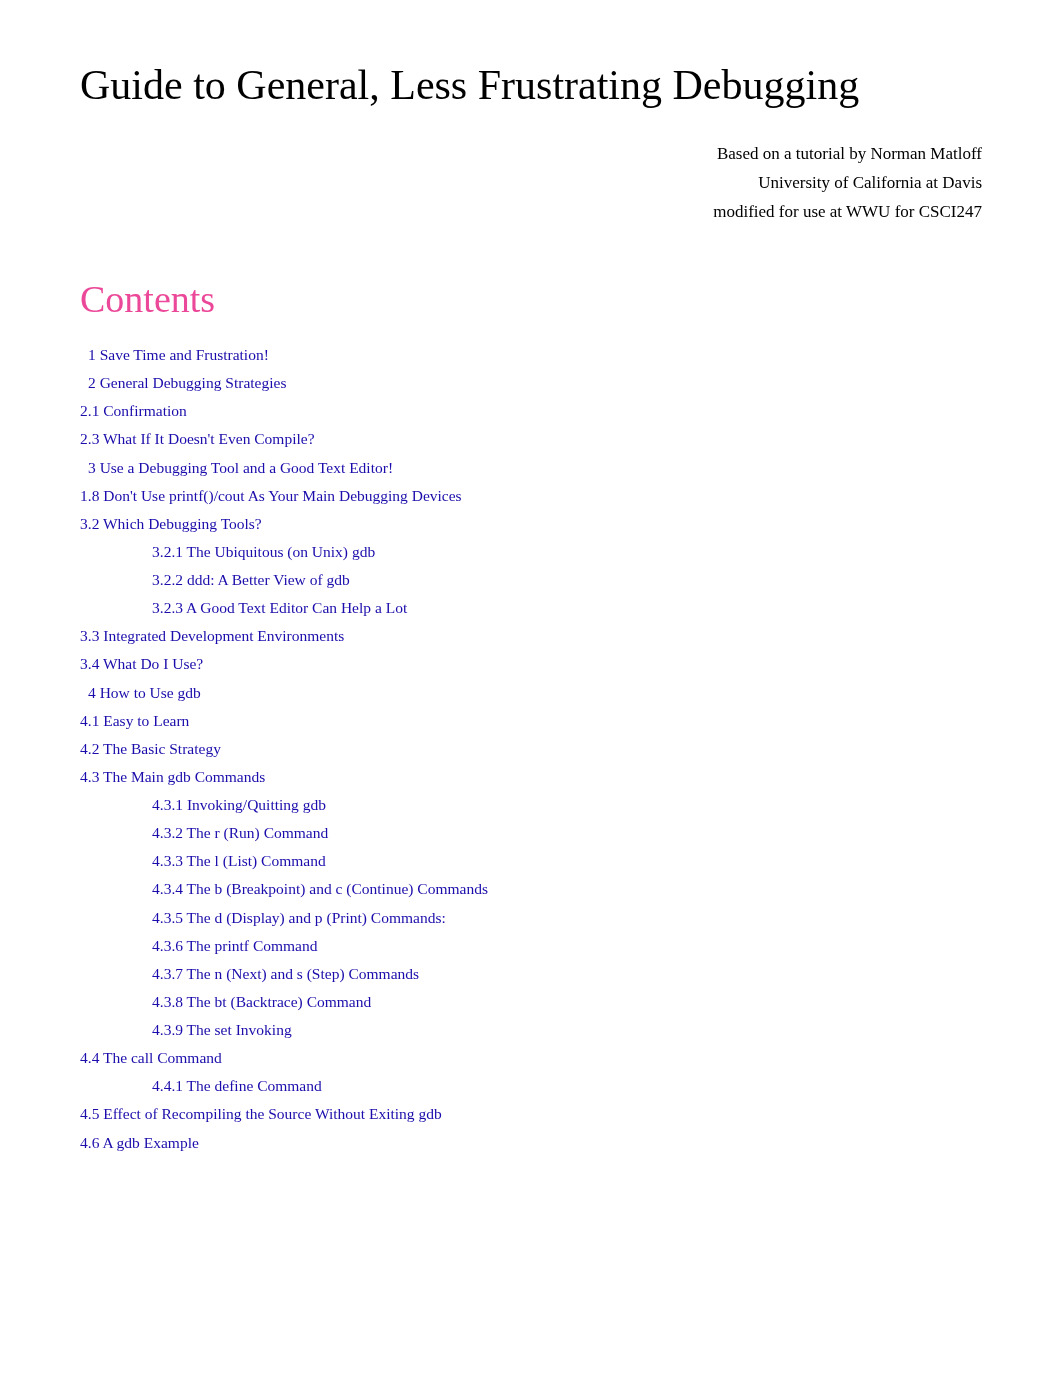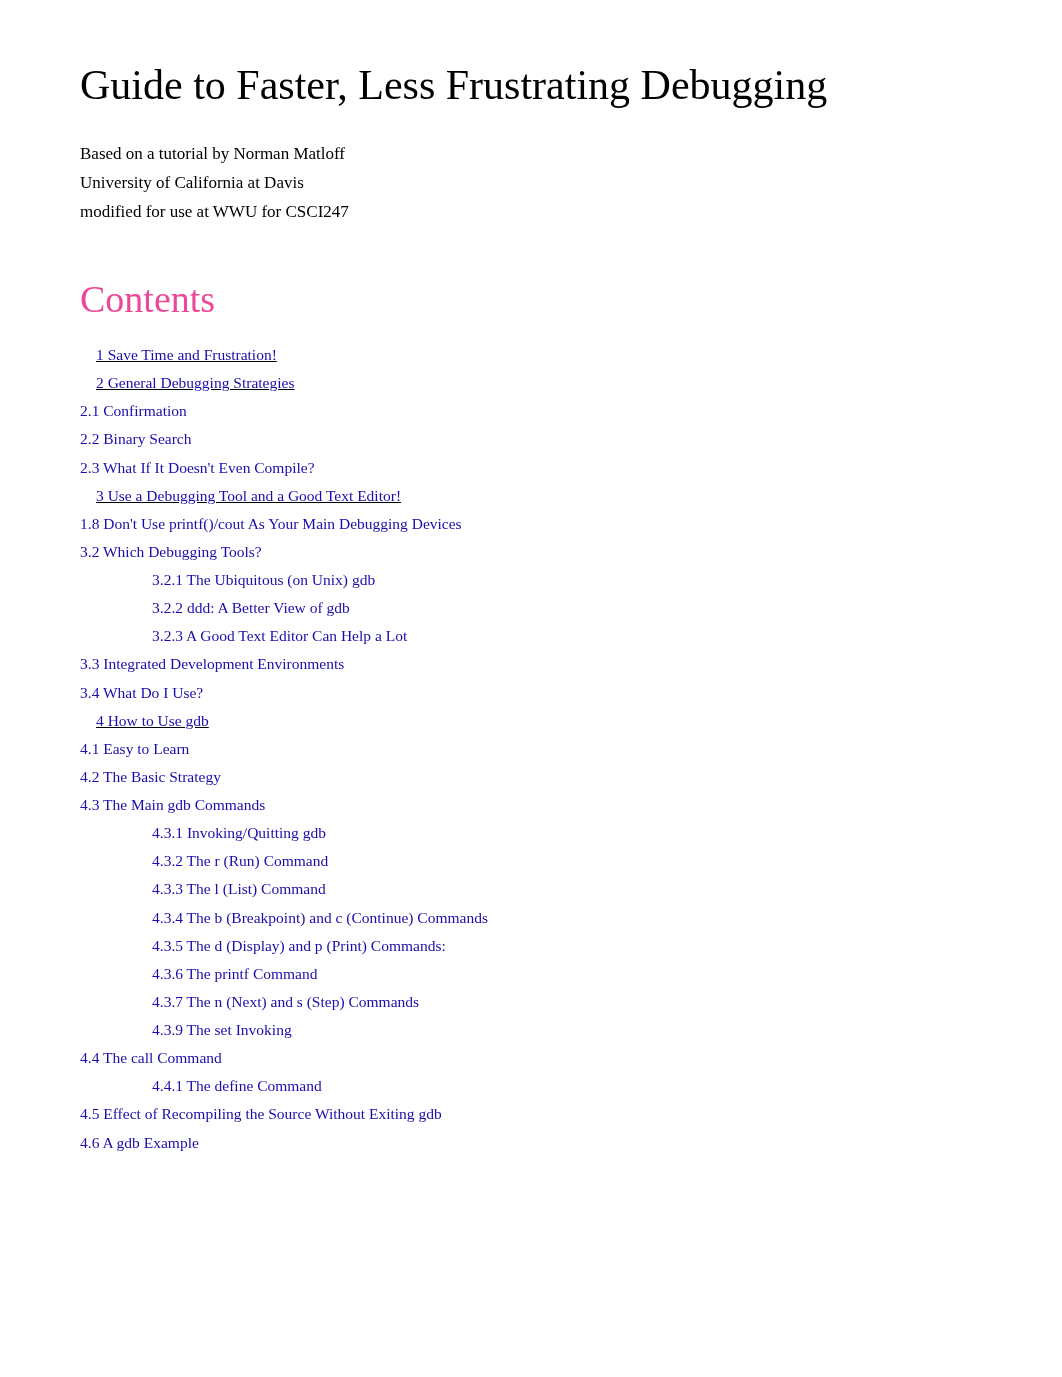--- a/index.html
+++ b/index.html
@@ -19,21 +19,21 @@
 
     .main-title {
       font-size: 42px;
       font-weight: normal;
       color: #000000;
       margin-bottom: 30px;
       line-height: 1.2;
     }
 
     .subtitle {
-      text-align: left;
+      text-align: right;
       font-size: 17px;
       line-height: 1.7;
       margin-bottom: 50px;
       color: #000000;
     }
 
     .contents-heading {
       font-size: 38px;
       font-weight: normal;
       color: #ec4899;
@@ -44,73 +44,72 @@
       font-size: 15.5px;
       line-height: 1.75;
     }
 
     .toc a {
       color: #1a0dab;
       text-decoration: none;
     }
 
     .toc-level-1 {
-      margin-left: 16px;
+      margin-left: 8px;
       margin-bottom: 2px;
-      text-decoration: underline;
     }
 
     .toc-level-2 {
     }
 
     .toc-level-3 {
       margin-left: 72px;
     }
 
     .toc-item {
       display: block;
       margin-bottom: 1px;
     }
   </style>
 </head>
 <body>
 
-<h1 class="main-title">Guide to Faster, Less Frustrating Debugging</h1>
+<h1 class="main-title">Guide to General, Less Frustrating Debugging</h1>
 
 <div class="subtitle">
   <div>Based on a tutorial by Norman Matloff</div>
   <div>University of California at Davis</div>
   <div>modified for use at WWU for CSCI247</div>
 </div>
 
 <h2 class="contents-heading">Contents</h2>
 
 <nav class="toc">
 <div class="toc-item toc-level-1"><a href="#">1  Save Time and Frustration!</a></div>
     <div class="toc-item toc-level-1"><a href="#">2  General Debugging Strategies</a></div>
     <div class="toc-item toc-level-2"><a href="#">2.1  Confirmation</a></div>
-    <div class="toc-item toc-level-2"><a href="#">2.2  Binary Search</a></div>
     <div class="toc-item toc-level-2"><a href="#">2.3  What If It Doesn't Even Compile?</a></div>
     <div class="toc-item toc-level-1"><a href="#">3  Use a Debugging Tool and a Good Text Editor!</a></div>
     <div class="toc-item toc-level-2"><a href="#">1.8  Don't Use printf()/cout As Your Main Debugging Devices</a></div>
     <div class="toc-item toc-level-2"><a href="#">3.2  Which Debugging Tools?</a></div>
     <div class="toc-item toc-level-3"><a href="#">3.2.1  The Ubiquitous (on Unix) gdb</a></div>
     <div class="toc-item toc-level-3"><a href="#">3.2.2  ddd: A Better View of gdb</a></div>
     <div class="toc-item toc-level-3"><a href="#">3.2.3  A Good Text Editor Can Help a Lot</a></div>
     <div class="toc-item toc-level-2"><a href="#">3.3  Integrated Development Environments</a></div>
     <div class="toc-item toc-level-2"><a href="#">3.4  What Do I Use?</a></div>
     <div class="toc-item toc-level-1"><a href="#">4  How to Use gdb</a></div>
     <div class="toc-item toc-level-2"><a href="#">4.1  Easy to Learn</a></div>
     <div class="toc-item toc-level-2"><a href="#">4.2  The Basic Strategy</a></div>
     <div class="toc-item toc-level-2"><a href="#">4.3  The Main gdb Commands</a></div>
     <div class="toc-item toc-level-3"><a href="#">4.3.1  Invoking/Quitting gdb</a></div>
     <div class="toc-item toc-level-3"><a href="#">4.3.2  The r (Run) Command</a></div>
     <div class="toc-item toc-level-3"><a href="#">4.3.3  The l (List) Command</a></div>
     <div class="toc-item toc-level-3"><a href="#">4.3.4  The b (Breakpoint) and c (Continue) Commands</a></div>
     <div class="toc-item toc-level-3"><a href="#">4.3.5  The d (Display) and p (Print) Commands:</a></div>
     <div class="toc-item toc-level-3"><a href="#">4.3.6  The printf Command</a></div>
     <div class="toc-item toc-level-3"><a href="#">4.3.7  The n (Next) and s (Step) Commands</a></div>
+    <div class="toc-item toc-level-3"><a href="#">4.3.8  The bt (Backtrace) Command</a></div>
     <div class="toc-item toc-level-3"><a href="#">4.3.9  The set Invoking</a></div>
     <div class="toc-item toc-level-2"><a href="#">4.4  The call Command</a></div>
     <div class="toc-item toc-level-3"><a href="#">4.4.1  The define Command</a></div>
     <div class="toc-item toc-level-2"><a href="#">4.5  Effect of Recompiling the Source Without Exiting gdb</a></div>
     <div class="toc-item toc-level-2"><a href="#">4.6  A gdb Example</a></div>
   </nav>
 
 </body></html>

